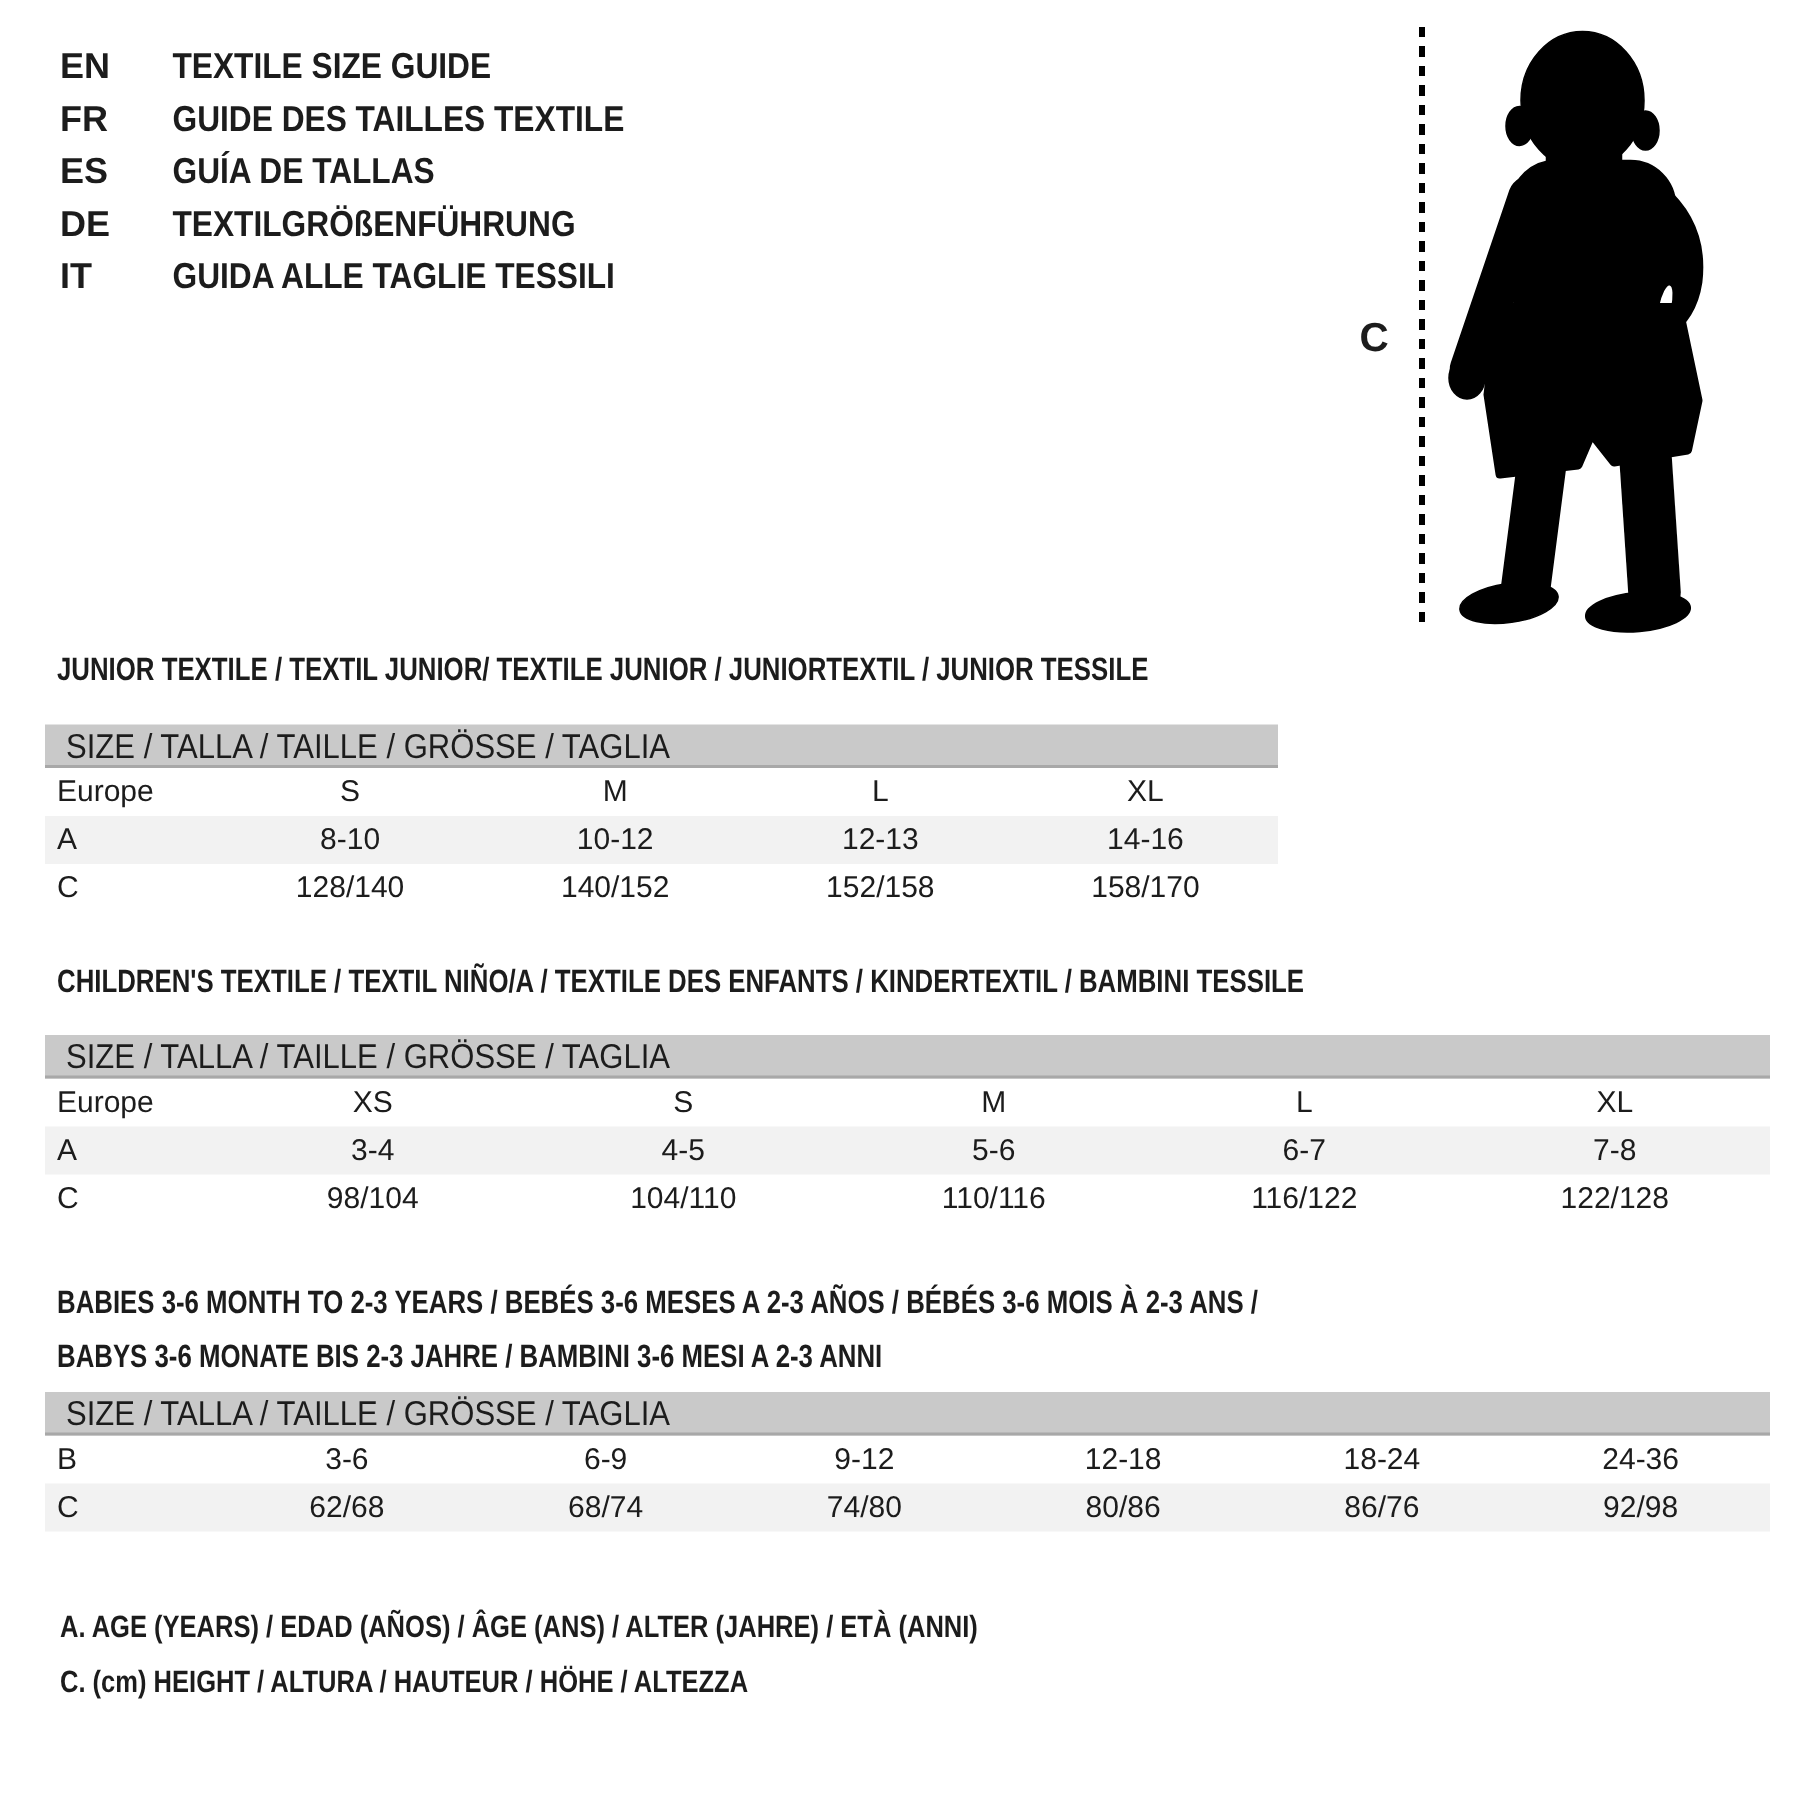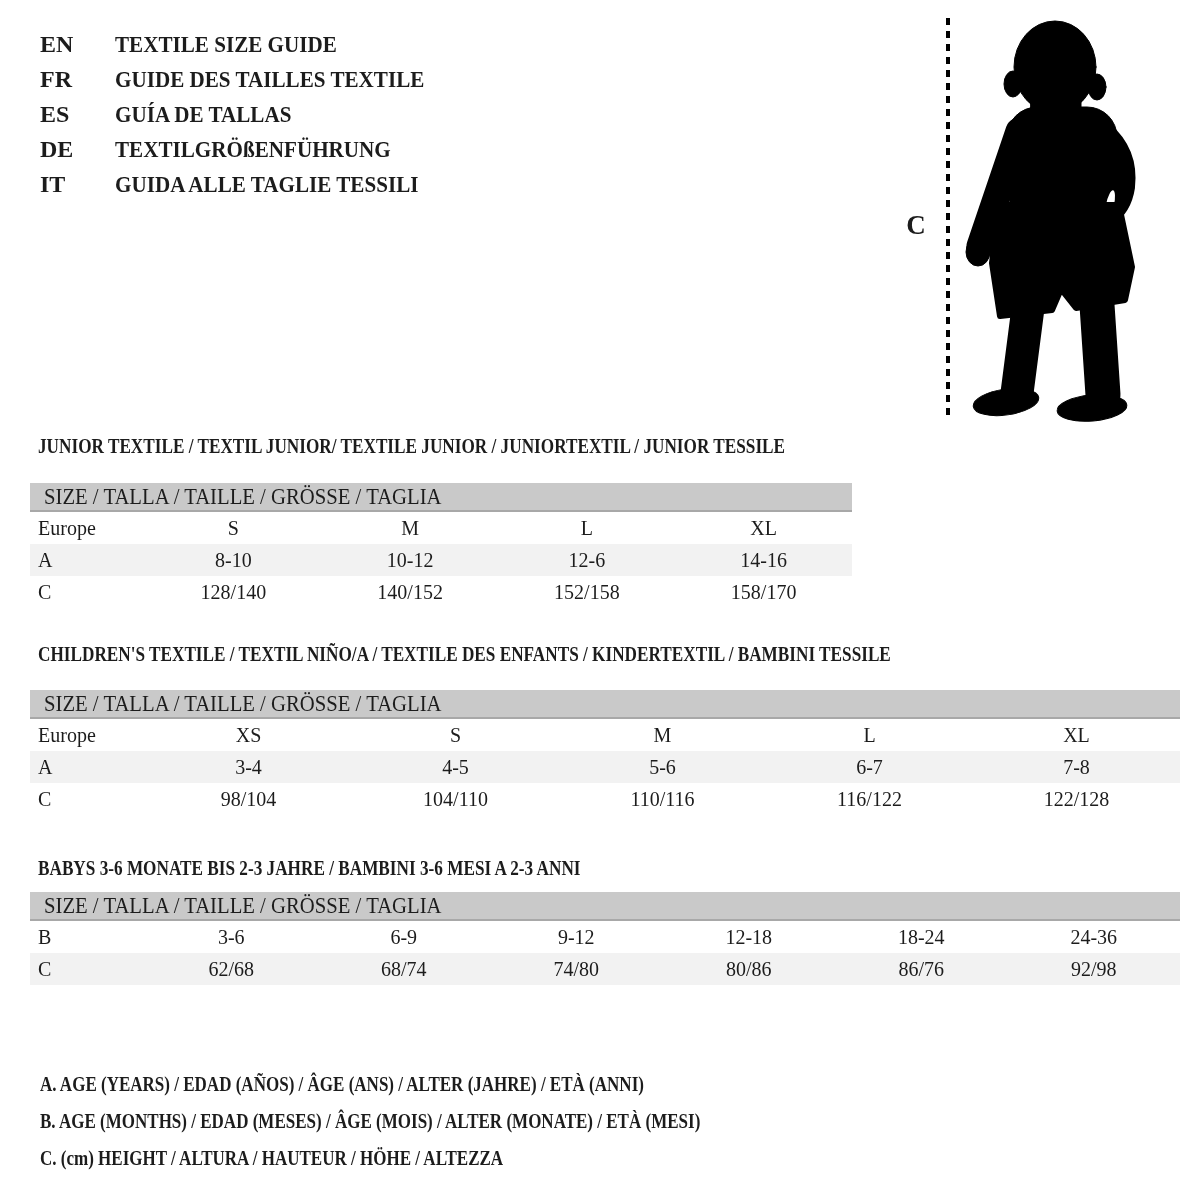--- a/index.html
+++ b/index.html
@@ -11,21 +11,21 @@
     --silhouette: #000000;
   }
   * { margin: 0; padding: 0; box-sizing: border-box; }
   html, body { background: var(--background); }
   .page {
     position: relative;
     width: 1200px;
     height: 1200px;
     background: var(--background);
     color: var(--text);
-    font-family: Liberation Serif, serif;
+    font-family: Liberation Sans, sans-serif;
     overflow: hidden;
   }
   .cond   { display: inline-block; transform: scaleX(0.88); transform-origin: 0 50%; white-space: nowrap; }
   .cond-h { display: inline-block; transform: scaleX(0.80); transform-origin: 0 50%; white-space: nowrap; }
   .cond-b { display: inline-block; transform: scaleX(0.90); transform-origin: 0 50%; white-space: nowrap; }
   .cond-l { display: inline-block; transform: scaleX(0.83); transform-origin: 0 50%; white-space: nowrap; }
 
   
   .lang-list { position: absolute; left: 40px; top: 27px; }
   .lang-row  { display: flex; height: 35px; align-items: center; font-weight: bold; font-size: 24px; }
@@ -125,21 +125,21 @@
           <div class="tlabel">Europe</div>
           <div class="tcell">S</div>
           <div class="tcell">M</div>
           <div class="tcell">L</div>
           <div class="tcell">XL</div>
         </div>
         <div class="trow">
           <div class="tlabel">A</div>
           <div class="tcell">8-10</div>
           <div class="tcell">10-12</div>
-          <div class="tcell">12-6</div>
+          <div class="tcell">12-13</div>
           <div class="tcell">14-16</div>
         </div>
         <div class="trow">
           <div class="tlabel">C</div>
           <div class="tcell">128/140</div>
           <div class="tcell">140/152</div>
           <div class="tcell">152/158</div>
           <div class="tcell">158/170</div>
         </div>
       </div>
@@ -168,20 +168,21 @@
           <div class="tlabel">C</div>
           <div class="tcell">98/104</div>
           <div class="tcell">104/110</div>
           <div class="tcell">110/116</div>
           <div class="tcell">116/122</div>
           <div class="tcell">122/128</div>
         </div>
       </div>
     </div>
   <div class="section s2" id="section2">
+      <div class="sec-heading"><span class="cond-h">BABIES 3-6 MONTH TO 2-3 YEARS / BEBÉS 3-6 MESES A 2-3 AÑOS / BÉBÉS 3-6 MOIS À 2-3 ANS /</span></div>
       <div class="sec-heading"><span class="cond-h">BABYS 3-6 MONATE BIS 2-3 JAHRE / BAMBINI 3-6 MESI A 2-3 ANNI</span></div>
       <div class="size-bar"><span class="cond-b">SIZE / TALLA / TAILLE / GRÖSSE / TAGLIA</span></div>
       <div class="rows">
         <div class="trow">
           <div class="tlabel">B</div>
           <div class="tcell">3-6</div>
           <div class="tcell">6-9</div>
           <div class="tcell">9-12</div>
           <div class="tcell">12-18</div>
           <div class="tcell">18-24</div>
@@ -194,17 +195,16 @@
           <div class="tcell">74/80</div>
           <div class="tcell">80/86</div>
           <div class="tcell">86/76</div>
           <div class="tcell">92/98</div>
         </div>
       </div>
     </div>
 
   <div class="legend" id="legendBox">
       <div class="legend-line"><span class="cond-l">A. AGE (YEARS) / EDAD (AÑOS) / ÂGE (ANS) / ALTER (JAHRE) / ETÀ (ANNI)</span></div>
-      <div class="legend-line"><span class="cond-l">B. AGE (MONTHS) / EDAD (MESES) / ÂGE (MOIS) / ALTER (MONATE) / ETÀ (MESI)</span></div>
       <div class="legend-line"><span class="cond-l">C. (cm) HEIGHT / ALTURA / HAUTEUR / HÖHE / ALTEZZA</span></div>
     </div>
 
 </div>
 
 </body></html>

